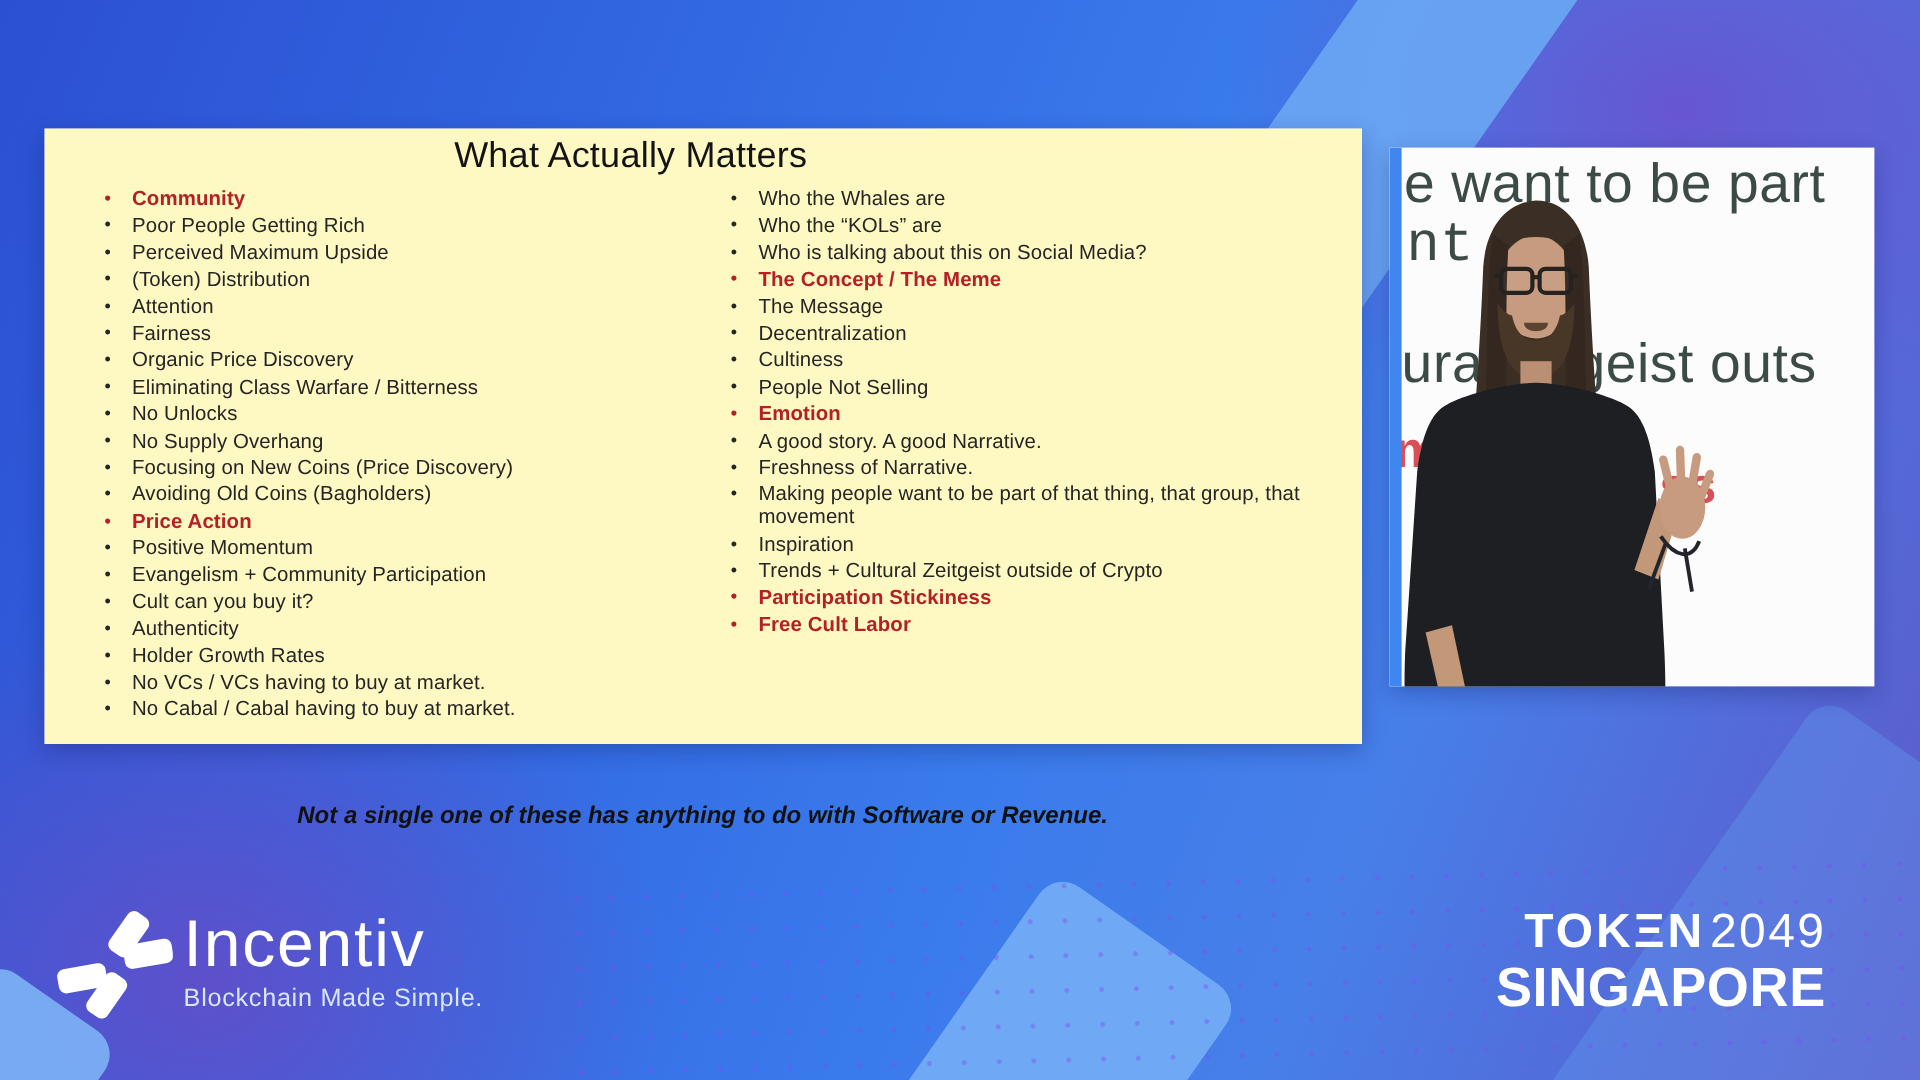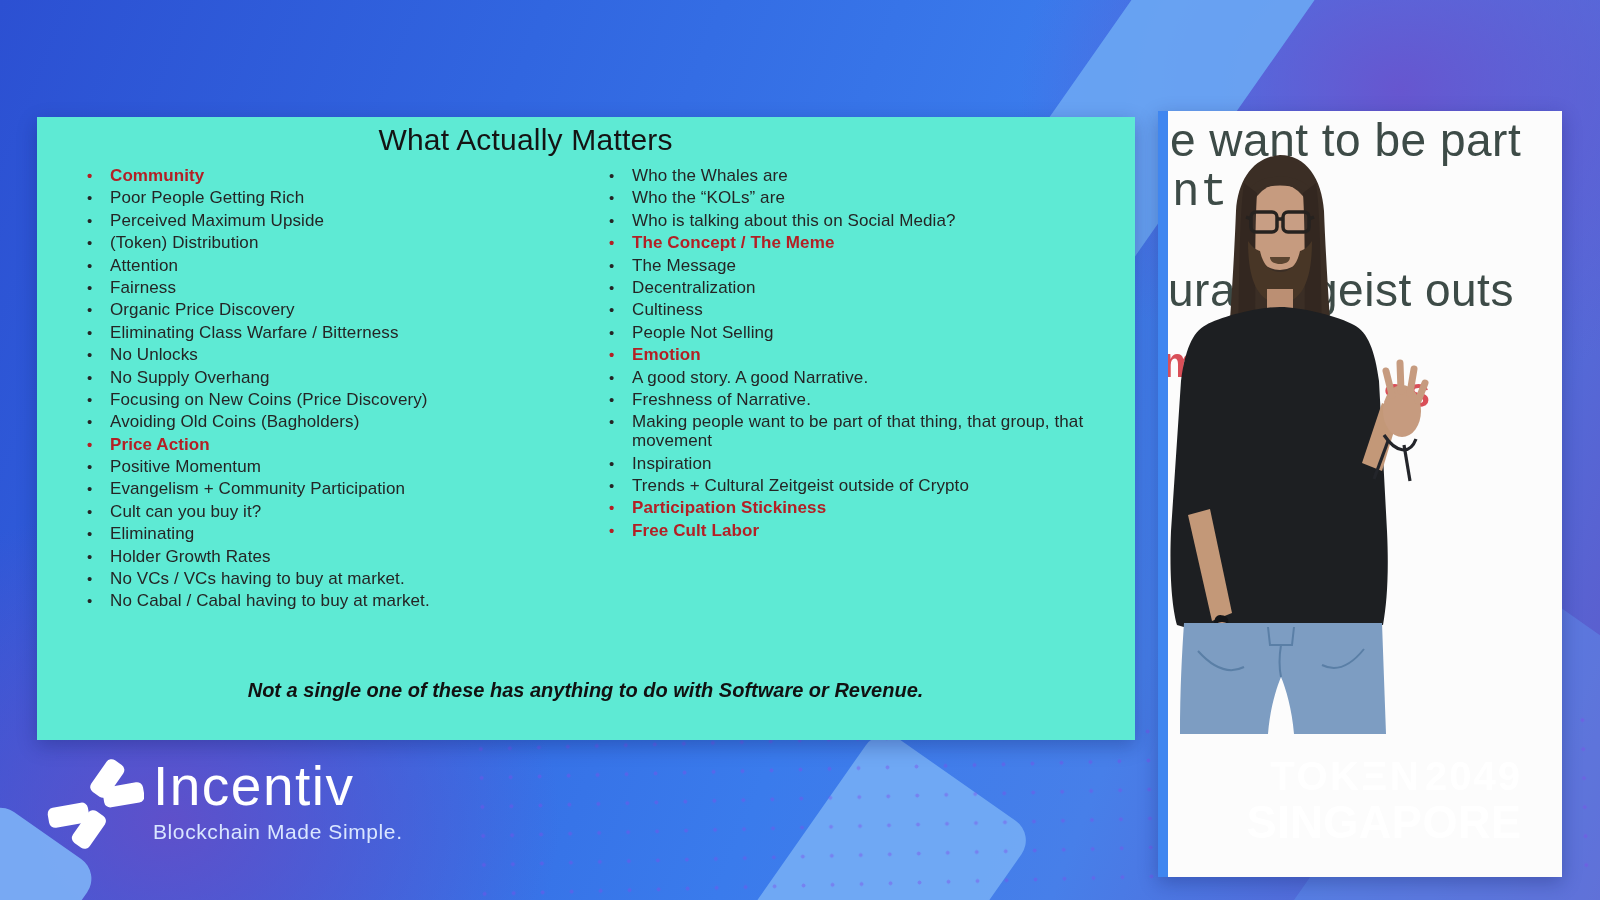--- a/index.html
+++ b/index.html
@@ -18,35 +18,35 @@
   .band-tr{left:1092px;top:-150px;width:150px;height:460px;background:#6aa6f3;opacity:.92;}
   .band-bc{left:742px;top:742px;width:190px;height:420px;background:#74adf5;opacity:.9;}
   .band-blc{left:-92px;top:812px;width:130px;height:260px;background:#7db3f6;opacity:.9;}
   .band-br{left:1332px;top:652px;width:420px;height:520px;background:rgba(96,156,243,.38);}
   
   .dots{position:absolute;left:468px;top:720px;width:1132px;height:168px;opacity:.55;
     background-image:radial-gradient(circle,rgba(128,76,235,.75) 1.7px,transparent 2.3px);
     background-size:29px 29px;transform:rotate(-1.5deg);}
 
   
-  .slide{position:absolute;left:37px;top:117px;width:1098px;height:623px;background:#5eead4;
+  .slide{position:absolute;left:37px;top:107px;width:1098px;height:513px;background:#fef9c3;
     box-shadow:0 6px 18px rgba(12,24,90,.3);color:#1f1f1f;}
   .slide-title{position:absolute;left:0;top:6px;width:89%;text-align:center;margin:0;
     font-size:30px;font-weight:500;color:#141414;letter-spacing:.2px;}
   ul.col{list-style:none;margin:0;padding:0;position:absolute;top:49px;}
   ul.col.left{left:50px;width:472px;}
   ul.col.right{left:572px;width:492px;}
   ul.col li{display:flex;font-size:17px;line-height:19px;margin-bottom:3.4px;color:#252525;letter-spacing:.1px;}
   ul.col li .marker{flex:0 0 23px;font-size:15px;}
   ul.col li.em{color:#b32025;font-weight:700;}
   .footnote{position:absolute;left:0;top:546px;width:97%;margin:16px;text-align:center;
     font-size:20px;font-weight:700;color:#111;font-style:italic;}
 
   
-  .video{position:absolute;left:1158px;top:111px;width:404px;height:766px;background:#fcfcfc;
+  .video{position:absolute;left:1158px;top:123px;width:404px;height:449px;background:#fcfcfc;
     overflow:hidden;box-shadow:0 6px 18px rgba(12,24,90,.3);}
   .stage-strip{position:absolute;left:0;top:0;width:10px;height:100%;background:#3f86f0;}
   .proj{position:absolute;white-space:nowrap;font-size:46px;color:#3d4b47;letter-spacing:.5px;}
   .proj.red{color:#d94f58;font-weight:700;font-size:42px;}
   .pt-top{left:12px;top:2px;}
   .pt-nt{left:14px;top:56px;font-family:Liberation Mono, monospace;}
   .pt-ura{left:10px;top:152px;}
   .pt-itg{left:130px;top:152px;}
   .pt-rm{left:4px;top:228px;}
   .pt-rss{left:225px;top:226px;margin-top:32px;}
@@ -54,21 +54,21 @@
 
   
   .incentiv{position:absolute;left:42px;top:752px;display:flex;align-items:flex-start;color:#fff;}
   .incentiv .mark{width:102px;height:102px;}
   .incentiv .words{margin-left:9px;margin-top:6px;}
   .brand-name{font-size:55px;line-height:56px;font-weight:400;letter-spacing:1.5px;color:#ffffff;}
   .brand-tagline{font-size:21px;line-height:32px;font-weight:400;letter-spacing:.6px;color:#d9e6ff;margin-top:2px;}
   .token{position:absolute;right:78px;top:754px;text-align:right;color:#fff;}
   .token .line1{font-size:40px;line-height:44px;letter-spacing:2.5px;}
   .token .line1 .tk{font-weight:700;margin-left:14px;}
-  .token .line1 .yr{font-weight:700;margin-left:4px;letter-spacing:2px;}
+  .token .line1 .yr{font-weight:400;margin-left:4px;letter-spacing:2px;}
   .token .line2{font-size:46px;line-height:48px;font-weight:700;letter-spacing:.5px;transform:scaleX(.98);transform-origin:right;}
 </style>
 </head>
 <body>
 
 <div class="glow-tr"></div>
 <div class="glow-bl"></div>
 <div class="band band-tr"></div>
 <div class="band band-bc"></div>
 <div class="band band-blc"></div>
@@ -137,21 +137,21 @@
       <li>
         <span class="marker">•</span>
         <span class="btext">Evangelism + Community Participation</span>
       </li>
       <li>
         <span class="marker">•</span>
         <span class="btext">Cult can you buy it?</span>
       </li>
       <li>
         <span class="marker">•</span>
-        <span class="btext">Eliminating</span>
+        <span class="btext">Authenticity</span>
       </li>
       <li>
         <span class="marker">•</span>
         <span class="btext">Holder Growth Rates</span>
       </li>
       <li>
         <span class="marker">•</span>
         <span class="btext">No VCs / VCs having to buy at market.</span>
       </li>
       <li>

